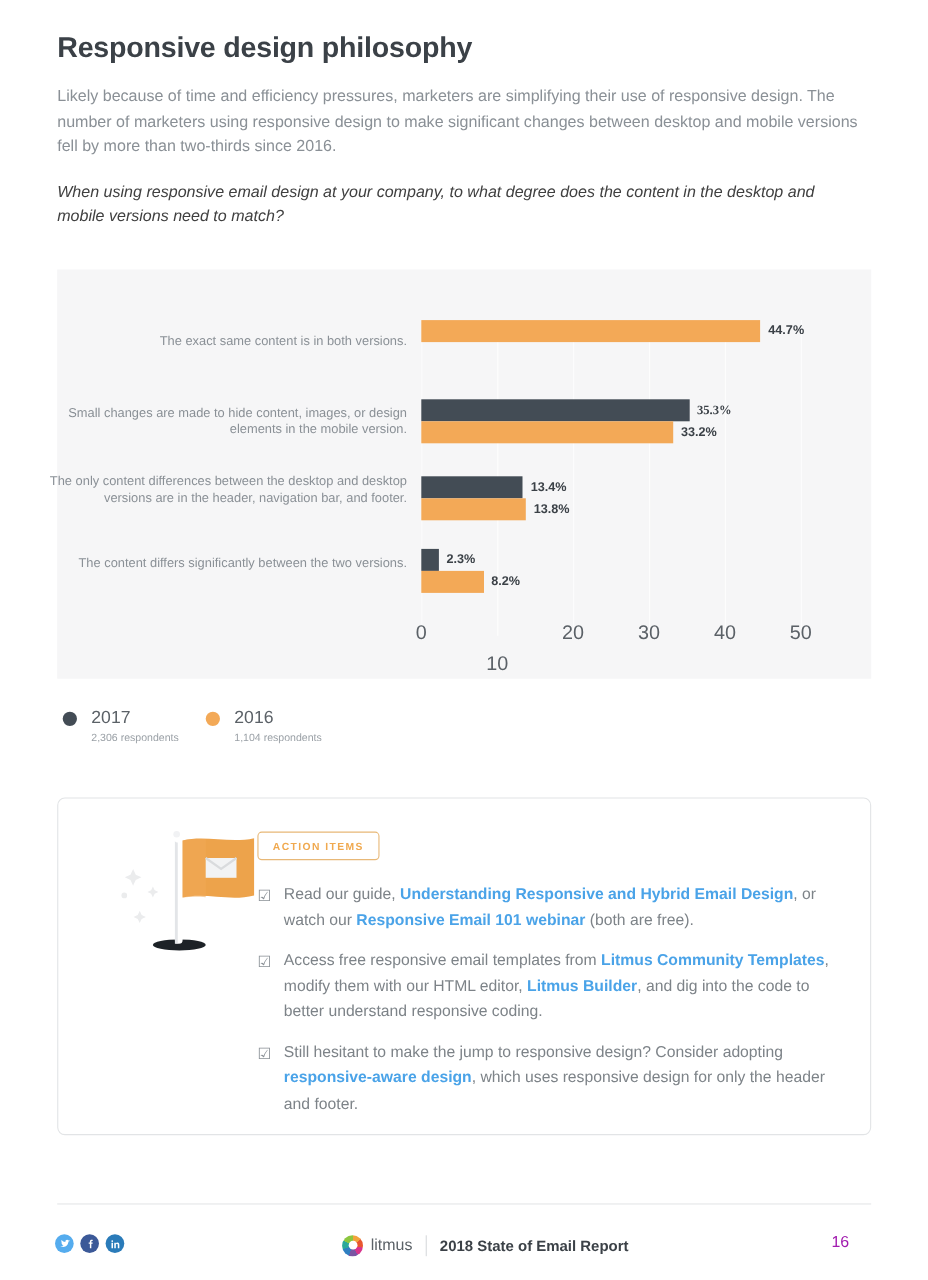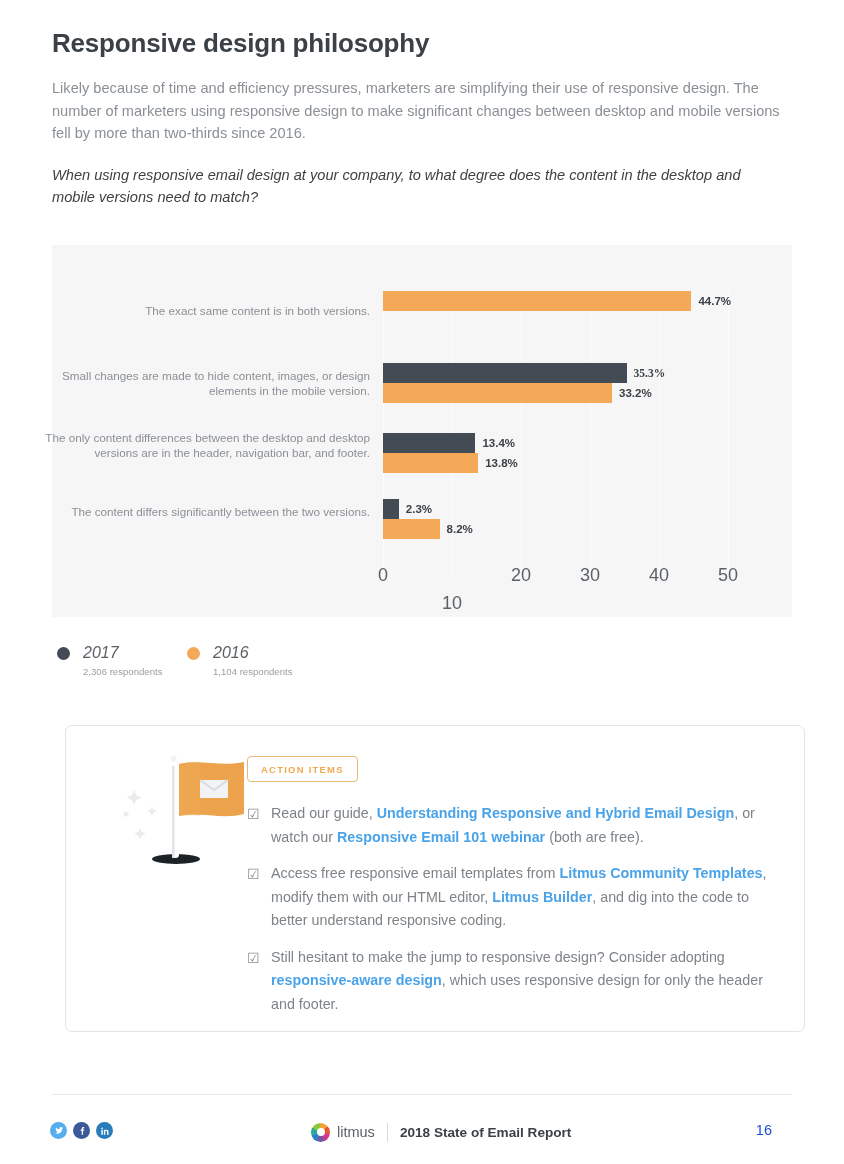--- a/index.html
+++ b/index.html
@@ -127,39 +127,39 @@
 
   
   .legend {
     position: absolute;
     left: 57px;
     top: 644px;
     display: flex;
   }
   .legend-item { position: relative; }
   .legend-item.i0 { width: 130px; }
-  .legend-head { display: flex; align-items: center; font-style: italic; }
+  .legend-head { display: flex; align-items: center; }
   .legend-dot {
     width: 13px; height: 13px;
     border-radius: 50%;
     margin-right: 13px;
     flex: none;
   }
   .legend-label { font-size: 16px; color: #5b6167; }
   .legend-sub {
     margin-top: 4px;
     margin-left: 26px;
     font-size: 9.6px;
     color: #9aa0a6;
   }
 
   
   .action-card {
     position: absolute;
-    left: 65px;
+    left: 52px;
     top: 725px;
     width: 740px;
     height: 307px;
     border: 1px solid #e2e4e6;
     border-radius: 7px;
     background: #ffffff;
   }
 
   .flag-art {
     position: absolute;
@@ -279,21 +279,21 @@
     font-size: 13.6px;
     font-weight: bold;
     color: #3b4147;
   }
 
   .page-number {
     position: absolute;
     right: 52px;
     top: 1122px;
     font-size: 14.5px;
-    color: #1d4ed8;
+    color: #a21caf;
   }
 </style>
 </head>
 <body>
 
 <div class="page">
 
   <div class="header">
     <h1 class="page-title">Responsive design philosophy</h1>
     <p class="intro">Likely because of time and efficiency pressures, marketers are simplifying their use of responsive design. The number of marketers using responsive design to make significant changes between desktop and mobile versions fell by more than two-thirds since 2016.</p>

